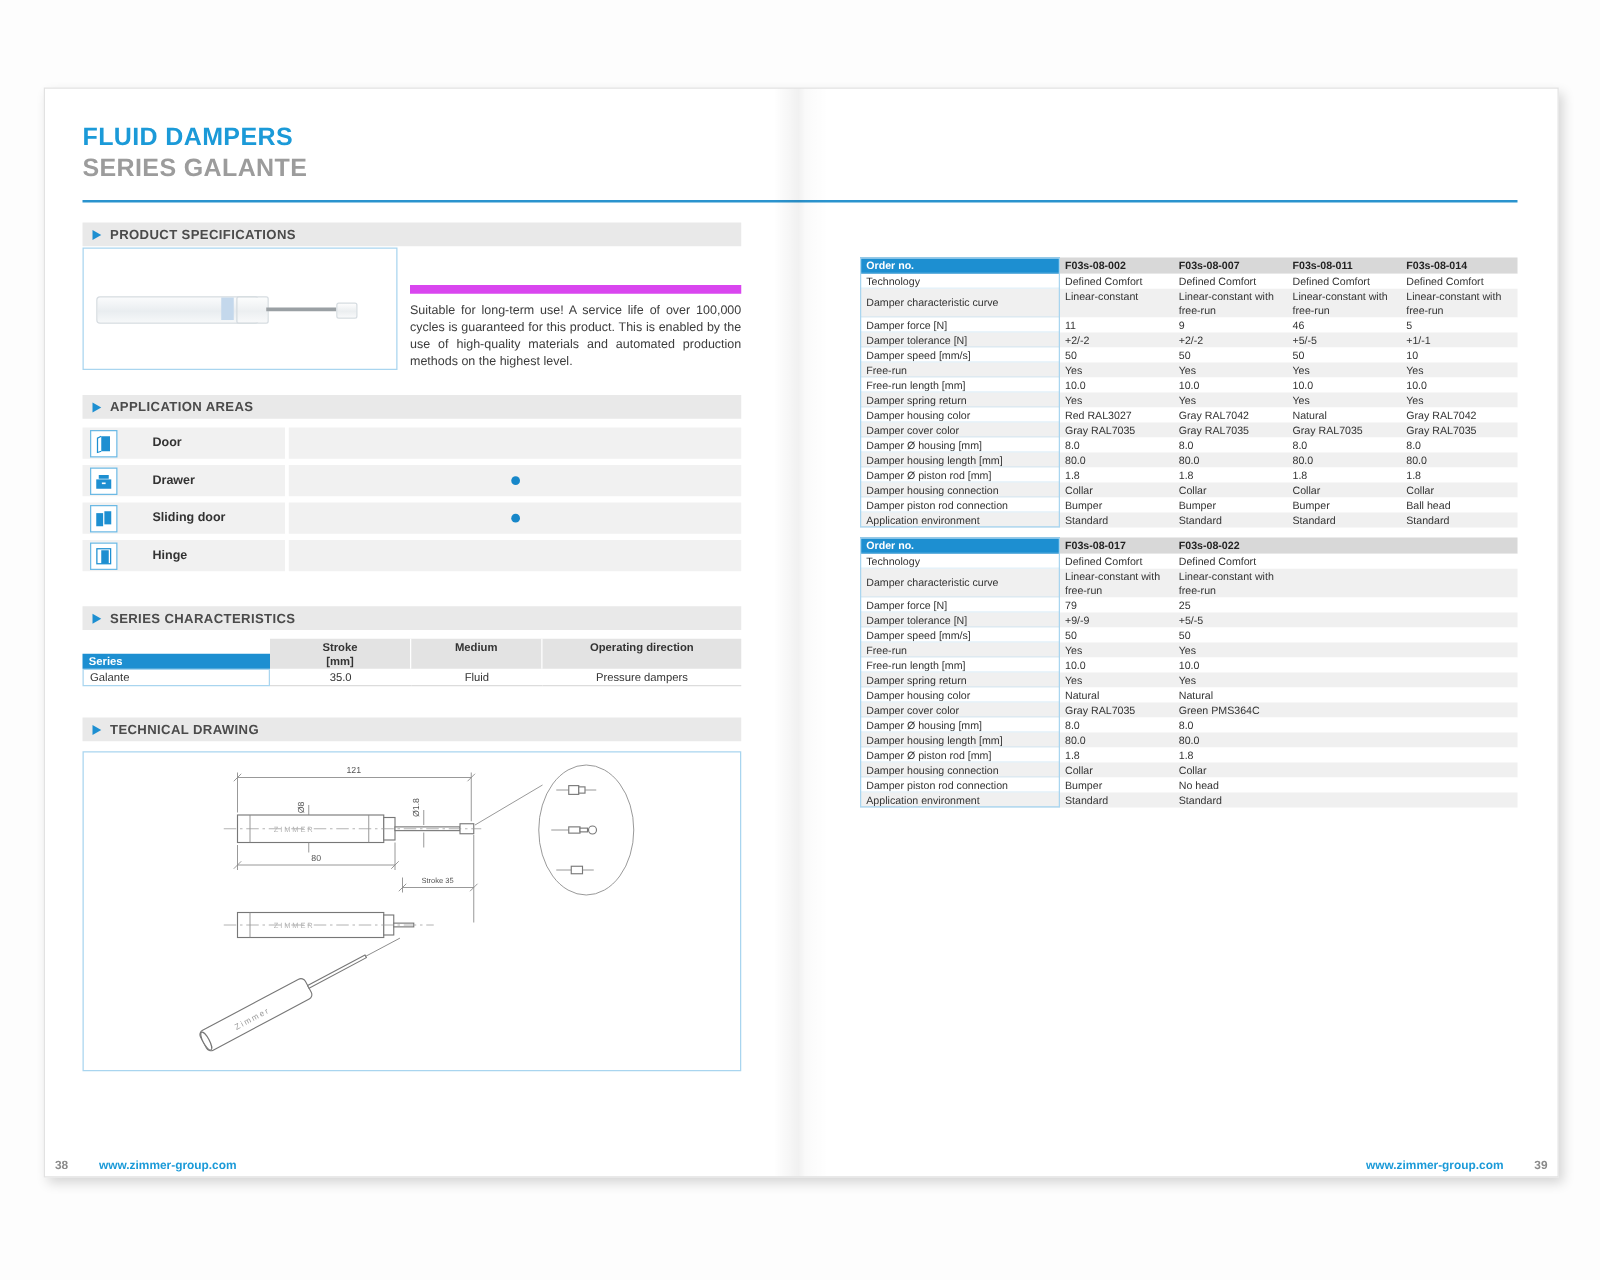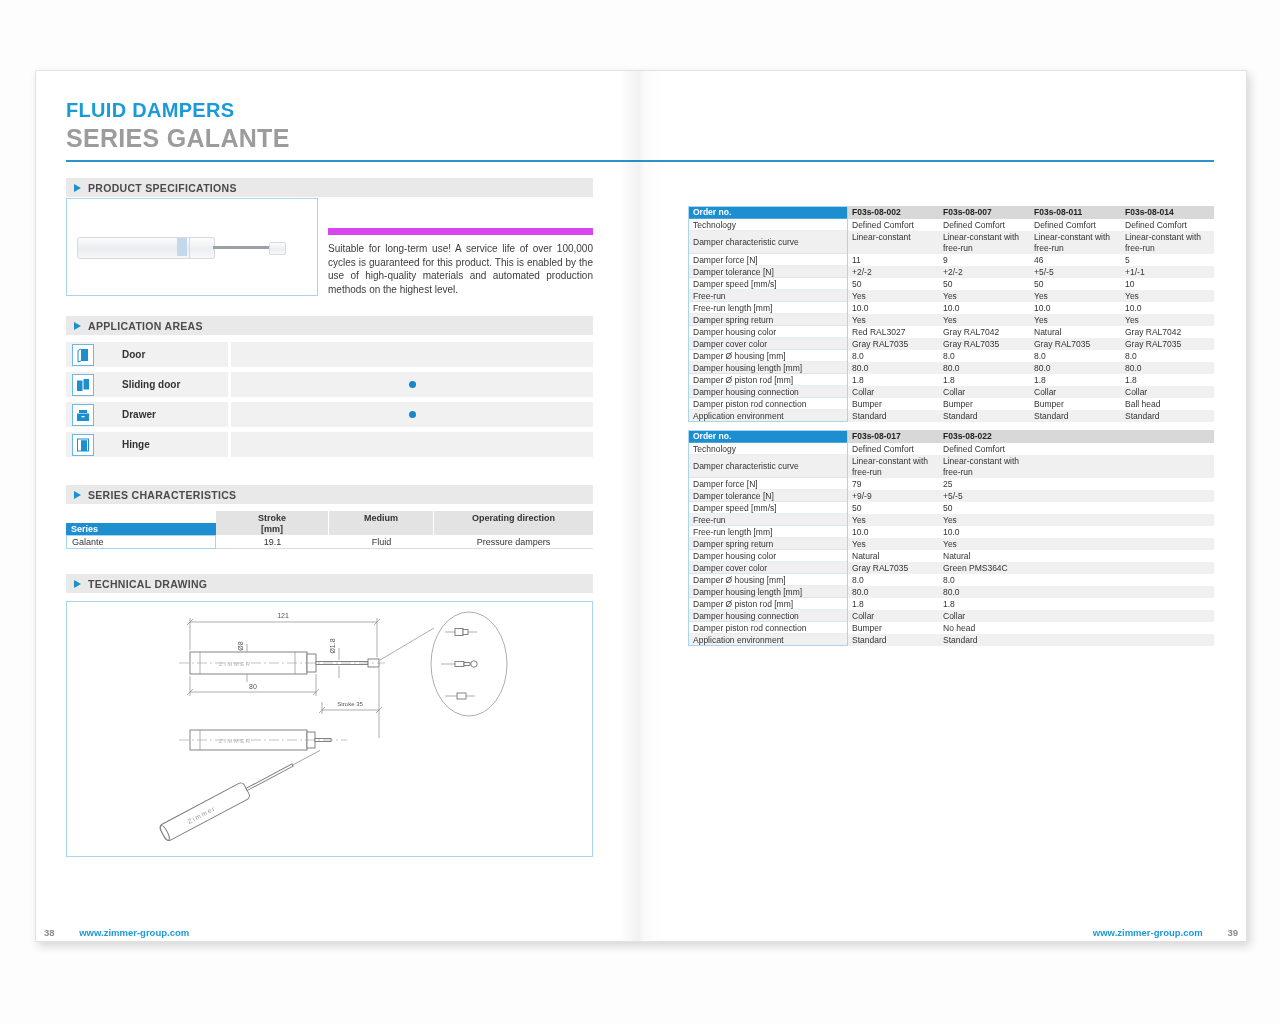--- a/index.html
+++ b/index.html
@@ -4,21 +4,21 @@
 <style>
   html,body{margin:0;padding:0;background:#fdfdfd;font-family:"Liberation Sans",sans-serif;}
   .canvas{position:relative;width:1280px;height:1024px;background:#fdfdfd;overflow:hidden;}
   .spread{position:absolute;left:35px;top:70px;width:1210px;height:870px;background:#fff;
           border:1px solid #e2e2e2;box-shadow:3px 4px 9px rgba(0,0,0,0.16);}
   .spine{position:absolute;left:583px;top:0;width:44px;height:100%;pointer-events:none;
          background:linear-gradient(to right,rgba(0,0,0,0) 0%,rgba(0,0,0,0.055) 45%,rgba(0,0,0,0.02) 58%,rgba(0,0,0,0) 100%);}
   .abs{position:absolute;}
   
   .page-title{left:30px;top:28px;font-size:20px;font-weight:bold;color:#1b9ad8;letter-spacing:.3px;}
-  .page-subtitle{left:30px;top:53px;font-size:25px;font-weight:bold;color:#9c9c9c;letter-spacing:.3px;}
+  .page-subtitle{left:30px;top:53px;font-size:20px;font-weight:bold;color:#9c9c9c;letter-spacing:.3px;}
   .title-rule{left:30px;top:89px;width:1148px;height:2px;background:#2a93ce;}
   
   .sec-bar{position:absolute;height:19px;background:#e9e9e9;display:flex;align-items:center;
            padding-left:8px;box-sizing:border-box;}
   .tri{width:0;height:0;border-left:7px solid #1d8fd1;border-top:4.5px solid transparent;
        border-bottom:4.5px solid transparent;margin-right:7px;flex:0 0 auto;}
   .sec-label{font-size:10.5px;font-weight:bold;color:#4b4b4b;letter-spacing:.3px;}
   
   .product-box{left:30px;top:127px;width:250px;height:96px;border:1px solid #a9d5ef;}
   .damper{position:absolute;left:10px;top:38px;width:230px;height:22px;}
@@ -131,40 +131,40 @@
               </svg>
             </div>
             <div class="app-label">Door</div>
           </div>
           <div class="app-right"></div>
         </div>
         <div class="app-row">
           <div class="app-left">
             <div class="app-icon-box">
               <svg width="16" height="16" viewBox="0 0 16 16">
-                <rect x="2" y="3.5" width="5.5" height="10.5" fill="#1d8fd1"></rect>
-                <rect x="8.5" y="2" width="5.5" height="10.5" fill="#1d8fd1"></rect>
-              </svg>
-            </div>
-            <div class="app-label">Sliding door</div>
-          </div>
-          <div class="app-right">
-            <div class="app-dot"></div>
-          </div>
-        </div>
-        <div class="app-row">
-          <div class="app-left">
-            <div class="app-icon-box">
-              <svg width="16" height="16" viewBox="0 0 16 16">
                 <rect x="4" y="3" width="8" height="3" fill="#1d8fd1"></rect>
                 <rect x="2" y="6.5" width="12" height="7.5" fill="#1d8fd1"></rect>
                 <rect x="6.5" y="9" width="3" height="1.3" fill="#fff"></rect>
               </svg>
             </div>
             <div class="app-label">Drawer</div>
+          </div>
+          <div class="app-right">
+            <div class="app-dot"></div>
+          </div>
+        </div>
+        <div class="app-row">
+          <div class="app-left">
+            <div class="app-icon-box">
+              <svg width="16" height="16" viewBox="0 0 16 16">
+                <rect x="2" y="3.5" width="5.5" height="10.5" fill="#1d8fd1"></rect>
+                <rect x="8.5" y="2" width="5.5" height="10.5" fill="#1d8fd1"></rect>
+              </svg>
+            </div>
+            <div class="app-label">Sliding door</div>
           </div>
           <div class="app-right">
             <div class="app-dot"></div>
           </div>
         </div>
         <div class="app-row">
           <div class="app-left">
             <div class="app-icon-box">
               <svg width="16" height="16" viewBox="0 0 16 16">
                 <rect x="2.5" y="2" width="11" height="12" fill="none" stroke="#1d8fd1" stroke-width="1"></rect>
@@ -195,21 +195,21 @@
           <div class="sc-col w2">
             <div>Medium</div>
           </div>
           <div class="sc-col w3">
             <div>Operating direction</div>
           </div>
         </div>
       </div>
       <div class="sc-valrow">
         <div class="sc-series">Galante</div>
-        <div class="sc-val w1">19.1</div>
+        <div class="sc-val w1">35.0</div>
         <div class="sc-val w2">Fluid</div>
         <div class="sc-val w3">Pressure dampers</div>
       </div>
     </div>
 
     <div class="sec-bar" style="left:30px;top:503px;width:527px;align-items:center;">
       <span class="tri"></span>
       <span class="sec-label">TECHNICAL DRAWING</span>
     </div>
 

